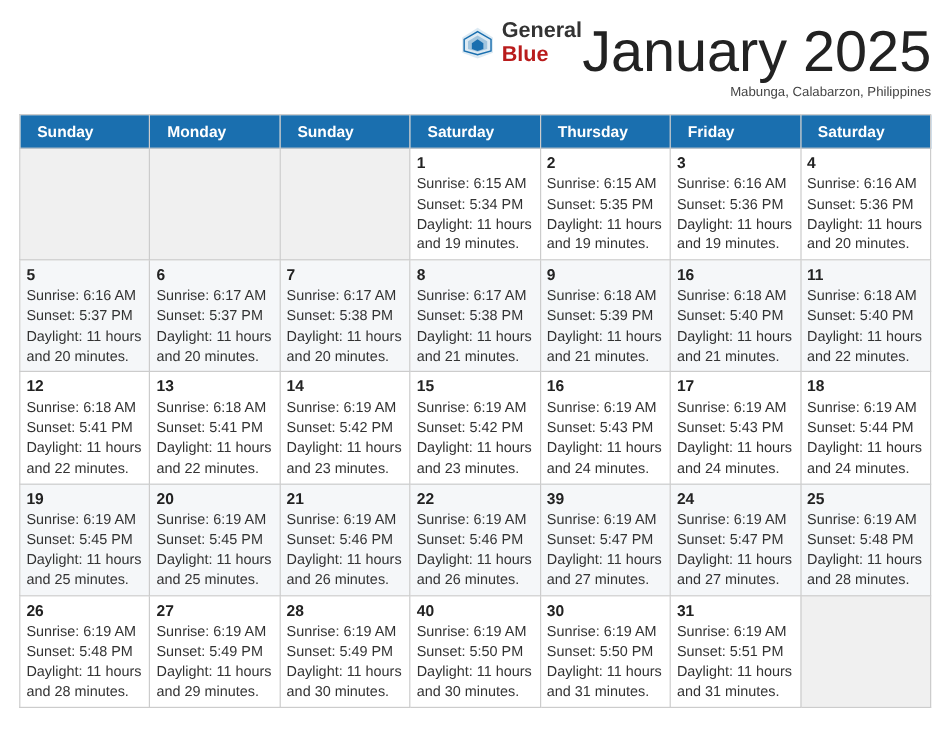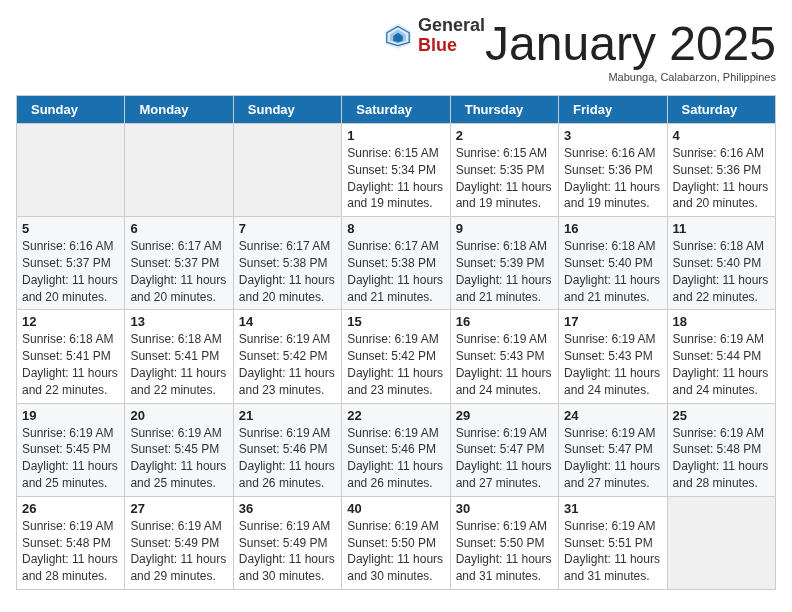--- a/index.html
+++ b/index.html
@@ -269,21 +269,21 @@
 Sunset: 5:46 PM
 Daylight: 11 hours and 26 minutes.</div>
         </td>
         <td>
           <span class="day-number">22</span>
           <div class="day-info" style="white-space: pre-line;">Sunrise: 6:19 AM
 Sunset: 5:46 PM
 Daylight: 11 hours and 26 minutes.</div>
         </td>
         <td>
-          <span class="day-number">29</span>
+          <span class="day-number">39</span>
           <div class="day-info" style="white-space: pre-line;">Sunrise: 6:19 AM
 Sunset: 5:47 PM
 Daylight: 11 hours and 27 minutes.</div>
         </td>
         <td>
           <span class="day-number">24</span>
           <div class="day-info" style="white-space: pre-line;">Sunrise: 6:19 AM
 Sunset: 5:47 PM
 Daylight: 11 hours and 27 minutes.</div>
         </td>
@@ -301,21 +301,21 @@
 Sunset: 5:48 PM
 Daylight: 11 hours and 28 minutes.</div>
         </td>
         <td>
           <span class="day-number">27</span>
           <div class="day-info" style="white-space: pre-line;">Sunrise: 6:19 AM
 Sunset: 5:49 PM
 Daylight: 11 hours and 29 minutes.</div>
         </td>
         <td>
-          <span class="day-number">36</span>
+          <span class="day-number">28</span>
           <div class="day-info" style="white-space: pre-line;">Sunrise: 6:19 AM
 Sunset: 5:49 PM
 Daylight: 11 hours and 30 minutes.</div>
         </td>
         <td>
           <span class="day-number">40</span>
           <div class="day-info" style="white-space: pre-line;">Sunrise: 6:19 AM
 Sunset: 5:50 PM
 Daylight: 11 hours and 30 minutes.</div>
         </td>

